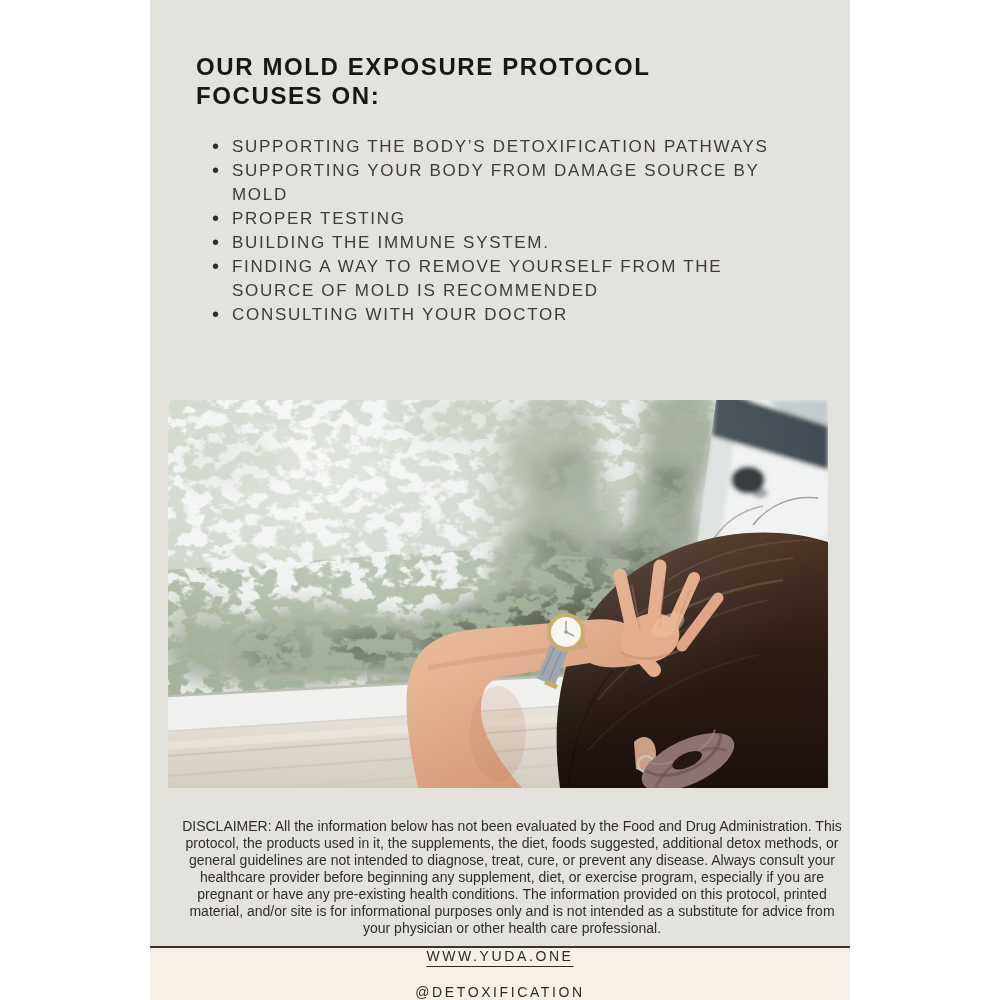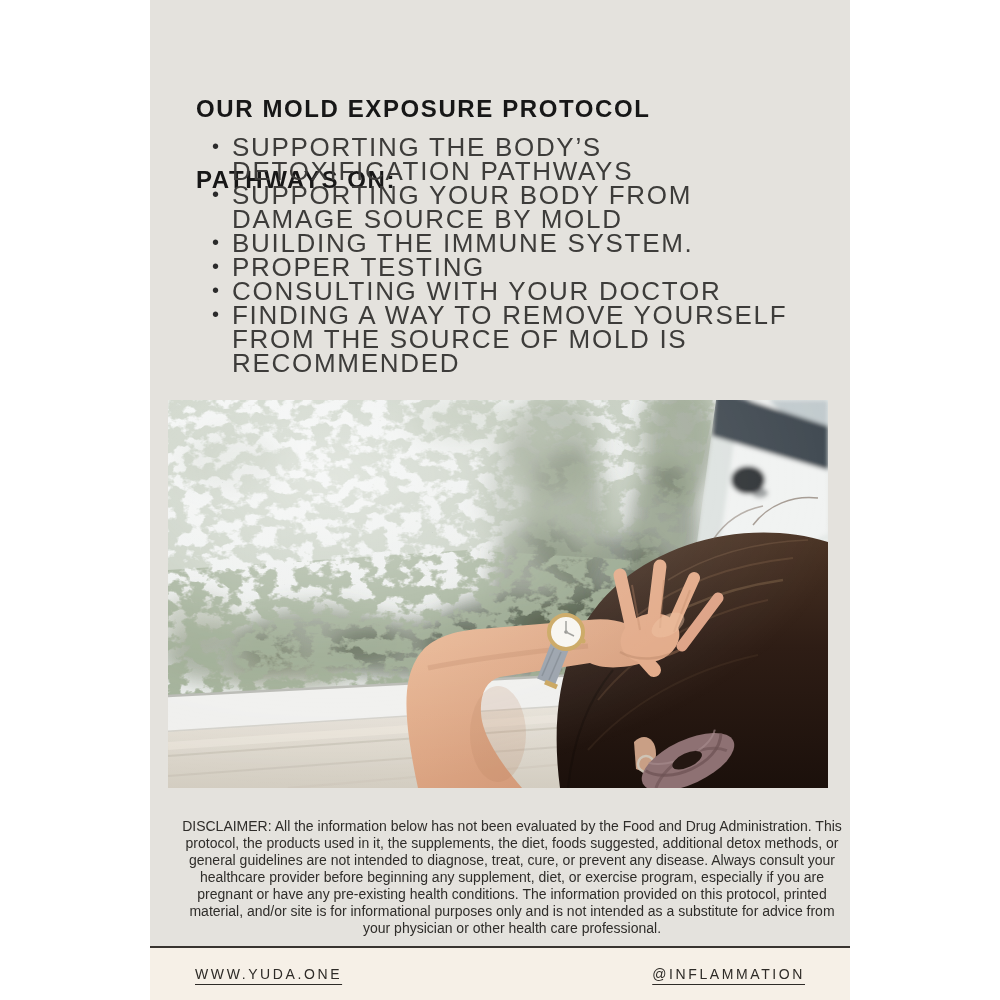--- a/index.html
+++ b/index.html
@@ -11,28 +11,28 @@
   }
   .card{
     position:absolute;left:150px;top:0;width:700px;height:1000px;
     background:var(--card_bg,#e4e2dd);overflow:hidden;
   }
   .title{
     position:absolute;left:46px;top:52px;margin:0;
     font-size:24px;font-weight:700;letter-spacing:1.6px;line-height:29px;
     color:var(--title_color,#171717);
   }
-  .title span{display:block;margin-top:42px;}
+  .title span{display:block;}
   .bullets{
     position:absolute;left:62px;top:135px;width:578px;
     margin:0;padding:0;list-style:none;
   }
   .bullets li{
     position:relative;padding-left:20px;
-    font-size:26px;font-weight:400;letter-spacing:1.7px;line-height:24px;
+    font-size:17px;font-weight:400;letter-spacing:1.7px;line-height:24px;
     color:var(--body_color,#3d3c3a);
   }
   .bullets li::before{
     content:"\2022";position:absolute;left:0;top:-1px;color:#2b2b2b;font-size:20px;
   }
   .photo{
     position:absolute;left:18px;top:400px;width:660px;height:388px;overflow:hidden;
     background:#e7eae8;
   }
   .photo svg{display:block;}
@@ -41,51 +41,52 @@
     text-align:center;font-size:14px;line-height:17px;
     color:var(--disclaimer_color,#2f2d2a);
   }
   .footer{
     position:absolute;left:0;bottom:0;width:700px;height:54px;
     background:var(--footer_bg,#f6f0e7);
     border-top:2px solid var(--rule_color,#38342f);
     box-sizing:border-box;
     display:flex;align-items:center;justify-content:space-between;
     padding:0 45px;
+    flex-direction:column;
   }
   .footer-link{
     font-size:14px;letter-spacing:2.6px;color:var(--link_color,#2e2b27);
     text-decoration:underline;text-underline-offset:5px;text-decoration-thickness:1px;
     cursor:pointer;
   }
 </style>
 </head>
 <body>
 
 <div class="card">
 
   <h1 class="title">
     <span>OUR MOLD EXPOSURE PROTOCOL</span>
-    <span>PATHWAYS ON:</span>
+    <span>FOCUSES ON:</span>
   </h1>
 
   <ul class="bullets">
 
       <li>SUPPORTING THE BODY’S DETOXIFICATION PATHWAYS</li>
 
 
       <li>SUPPORTING YOUR BODY FROM DAMAGE SOURCE BY MOLD</li>
 
+      <li>PROPER TESTING</li>
+
       <li>BUILDING THE IMMUNE SYSTEM.</li>
 
-      <li>PROPER TESTING</li>
+      <li>FINDING A WAY TO REMOVE YOURSELF FROM THE SOURCE OF MOLD IS RECOMMENDED</li>
 
       <li>CONSULTING WITH YOUR DOCTOR</li>
-
-      <li>FINDING A WAY TO REMOVE YOURSELF FROM THE SOURCE OF MOLD IS RECOMMENDED</li>
     </ul>
 
   <div class="photo">
     <svg width="660" height="388" viewBox="0 0 660 388" role="img" aria-label="Woman seen from behind holding her head with her hand, wearing a wrist watch, in front of a white wall covered in dark green mold beside a white cabinet with a dark knob">
       <defs>
         <linearGradient id="wallG" x1="0" y1="0" x2="1" y2="1">
           <stop offset="0" stop-color="#f2f4f3"></stop>
           <stop offset="0.6" stop-color="#e7eae8"></stop>
           <stop offset="1" stop-color="#dde1df"></stop>
         </linearGradient>
@@ -244,16 +245,16 @@
       </g>
 
       <rect x="0" y="0" width="660" height="388" fill="url(#lightWash)" pointer-events="none"></rect>
     </svg>
   </div>
 
   <p class="disclaimer">DISCLAIMER: All the information below has not been evaluated by the Food and Drug Administration. This protocol, the products used in it, the supplements, the diet, foods suggested, additional detox methods, or general guidelines are not intended to diagnose, treat, cure, or prevent any disease. Always consult your healthcare provider before beginning any supplement, diet, or exercise program, especially if you are pregnant or have any pre-existing health conditions. The information provided on this protocol, printed material, and/or site is for informational purposes only and is not intended as a substitute for advice from your physician or other health care professional.</p>
 
   <div class="footer">
     <a class="footer-link">WWW.YUDA.ONE</a>
-    <a class="footer-link">@INFLAMMATION</a>
+    <a class="footer-link">@DETOXIFICATION</a>
   </div>
 
 </div>
 
 </body></html>

